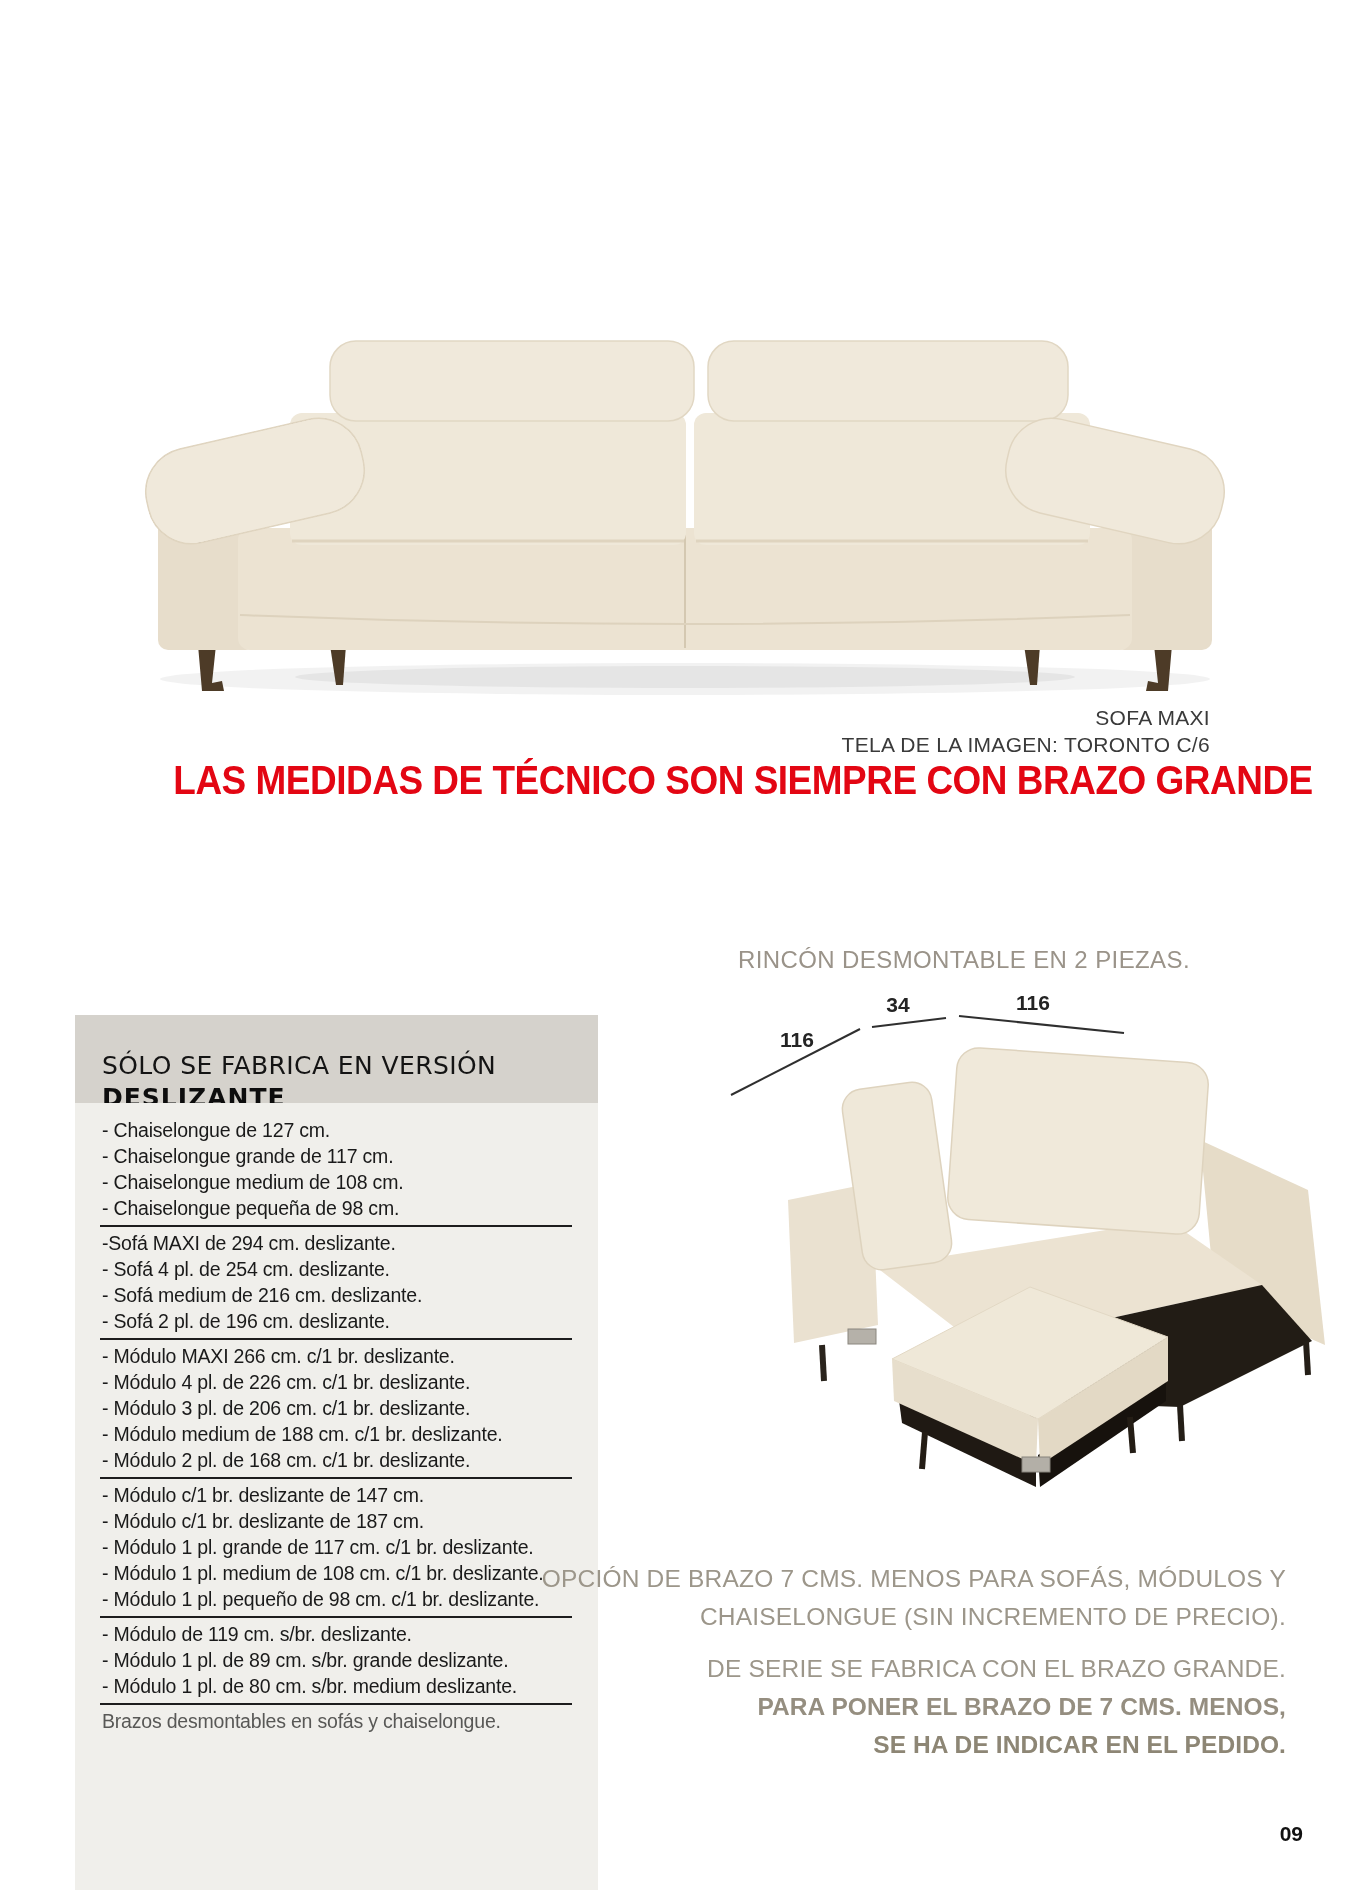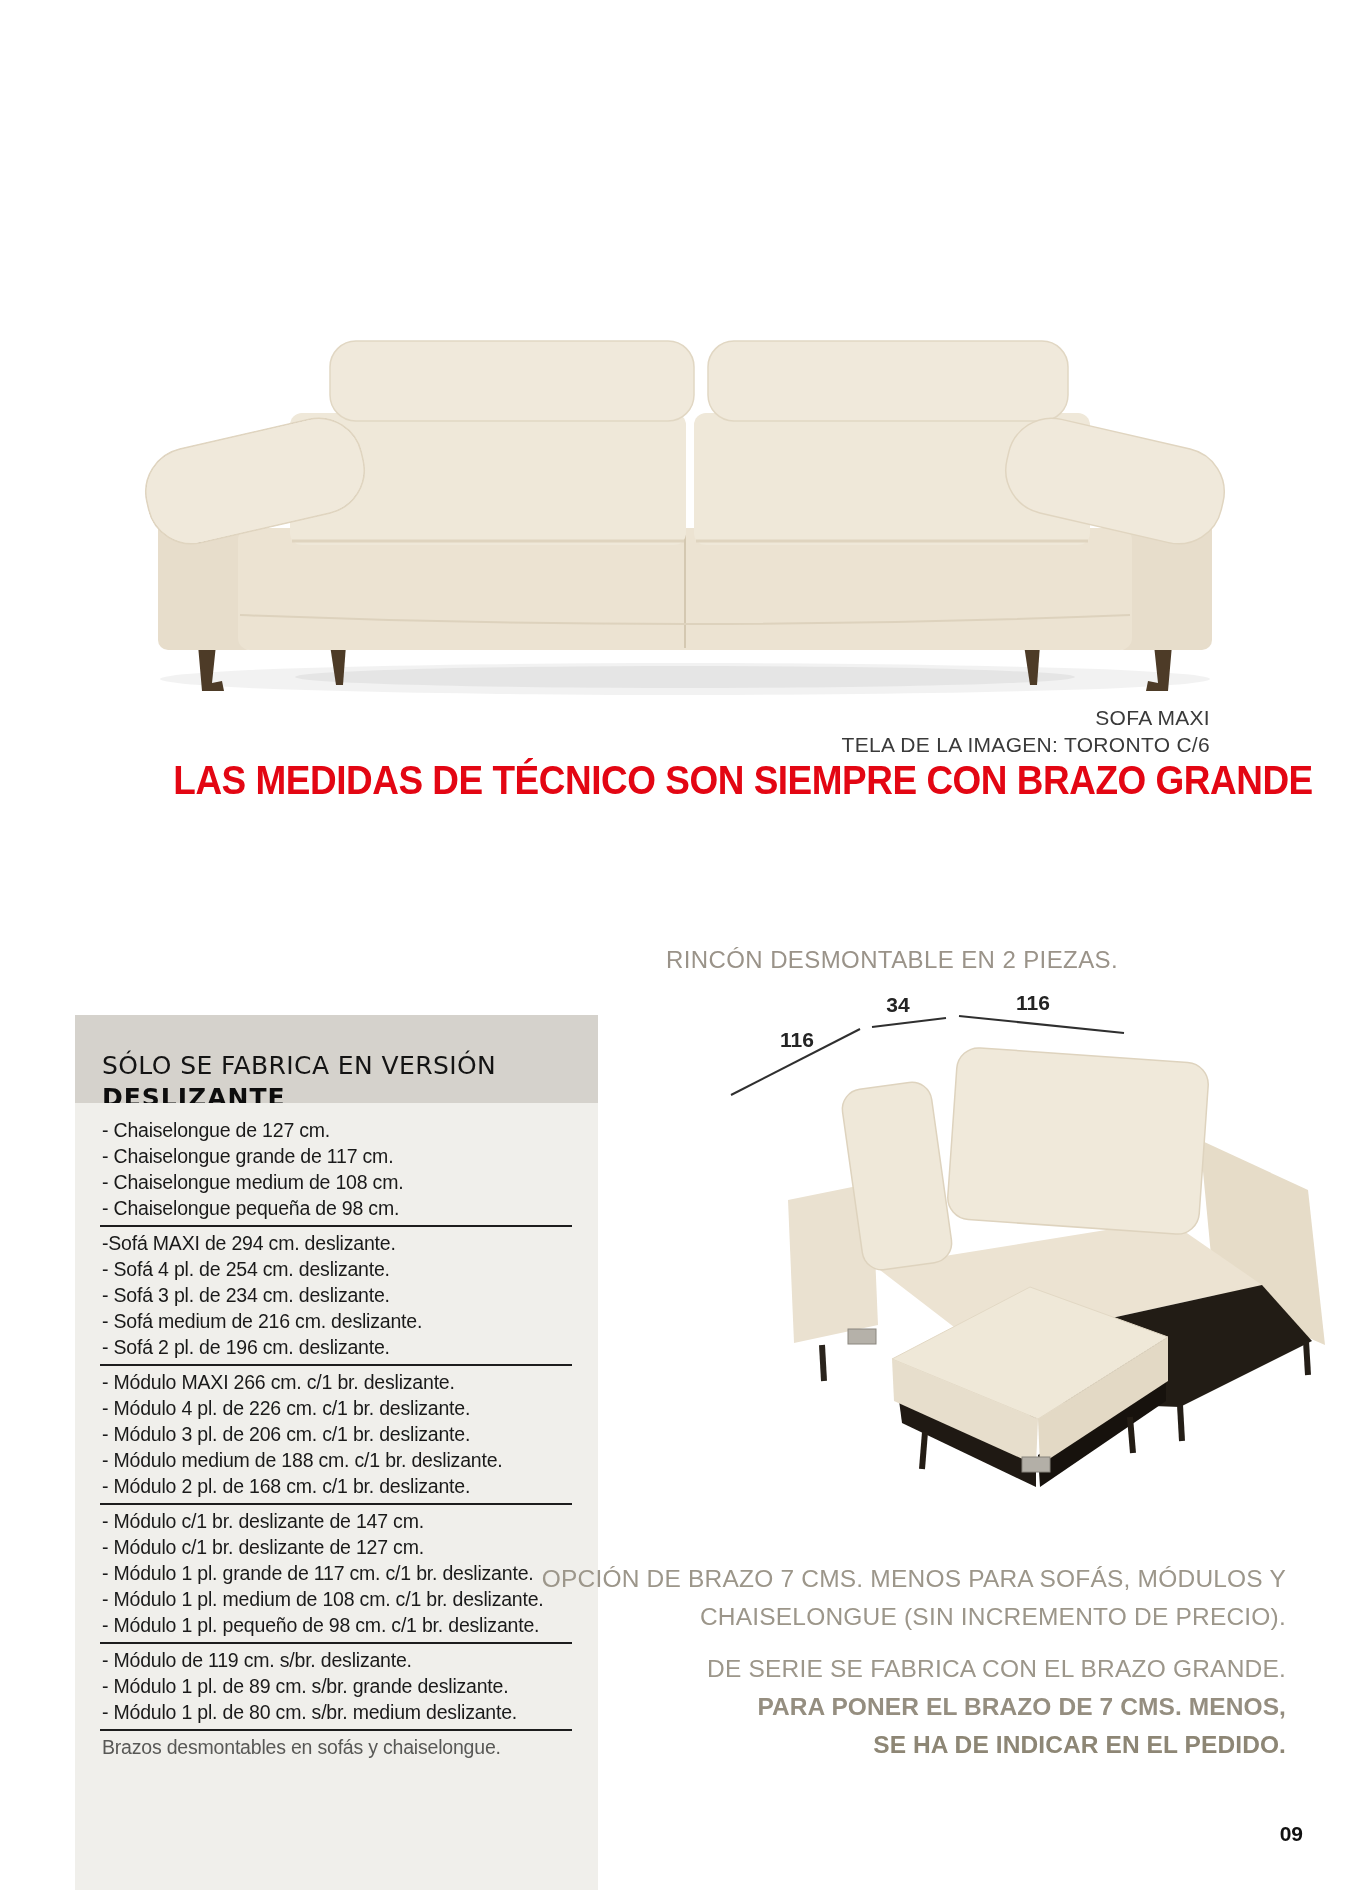--- a/index.html
+++ b/index.html
@@ -12,21 +12,21 @@
   
   #photo-caption{position:absolute;right:149px;top:704px;text-align:right;
                  font-size:21px;line-height:27px;color:#3a3a3a;letter-spacing:.3px;}
 
   
   #headline-wrap{position:absolute;left:110px;top:757px;width:1080px;}
   #headline{display:inline-block;transform:scaleX(.9);transform-origin:center;
             font-size:41px;font-weight:bold;letter-spacing:-.5px;color:#e30613;white-space:nowrap;}
 
   
-  #rincon-title{position:absolute;left:666px;top:946px;width:540px;text-align:left;
+  #rincon-title{position:absolute;left:650px;top:946px;width:540px;text-align:right;
                 font-size:24px;color:#9a9389;letter-spacing:.4px;}
 
   
   #corner-svg{position:absolute;left:700px;top:985px;width:660px;height:620px;}
   .dimline{stroke:#2f2f2f;stroke-width:2;}
   .dimtext{font-family:"Liberation Sans",sans-serif;font-size:21px;font-weight:bold;fill:#242424;}
 
   
   #spec-title-box{position:absolute;left:75px;top:1015px;width:523px;height:88px;
                   background:#d5d2cc;box-sizing:border-box;padding:11px 0 0 27px;}
@@ -144,32 +144,31 @@
   </div>
 
   <div id="spec-list-box">
     <div class="spec-item">- Chaiselongue de 127 cm.</div>
     <div class="spec-item">- Chaiselongue grande de 117 cm.</div>
     <div class="spec-item">- Chaiselongue medium de 108 cm.</div>
     <div class="spec-item">- Chaiselongue pequeña de 98 cm.</div>
     <div class="spec-sep"></div>
     <div class="spec-item">-Sofá MAXI de 294 cm. deslizante.</div>
     <div class="spec-item">- Sofá 4 pl. de 254 cm. deslizante.</div>
-    <div class="spec-item">- Sofá 3 pl. de 234 cm. deslizante.</div>
     <div class="spec-item">- Sofá medium de 216 cm. deslizante.</div>
     <div class="spec-item">- Sofá 2 pl. de 196 cm. deslizante.</div>
     <div class="spec-sep"></div>
     <div class="spec-item">- Módulo MAXI  266 cm. c/1 br. deslizante.</div>
     <div class="spec-item">- Módulo 4 pl. de 226 cm. c/1 br. deslizante.</div>
     <div class="spec-item">- Módulo 3 pl. de 206 cm. c/1 br. deslizante.</div>
     <div class="spec-item">- Módulo medium de 188 cm. c/1 br. deslizante.</div>
     <div class="spec-item">- Módulo 2 pl. de 168 cm. c/1 br. deslizante.</div>
     <div class="spec-sep"></div>
     <div class="spec-item">- Módulo c/1 br. deslizante de 147 cm.</div>
-    <div class="spec-item">- Módulo c/1 br. deslizante de 127 cm.</div>
+    <div class="spec-item">- Módulo c/1 br. deslizante de 187 cm.</div>
     <div class="spec-item">- Módulo 1 pl. grande de 117 cm. c/1 br. deslizante.</div>
     <div class="spec-item">- Módulo 1 pl. medium de 108 cm. c/1 br. deslizante.</div>
     <div class="spec-item">- Módulo 1 pl. pequeño de 98 cm. c/1 br. deslizante.</div>
     <div class="spec-sep"></div>
     <div class="spec-item">- Módulo de 119 cm. s/br. deslizante.</div>
     <div class="spec-item">- Módulo 1 pl. de 89 cm. s/br. grande deslizante.</div>
     <div class="spec-item">- Módulo 1 pl. de 80 cm. s/br. medium deslizante.</div>
     <div class="spec-sep"></div>
     <div class="spec-footnote">Brazos desmontables en sofás y chaiselongue.</div>
   </div>

